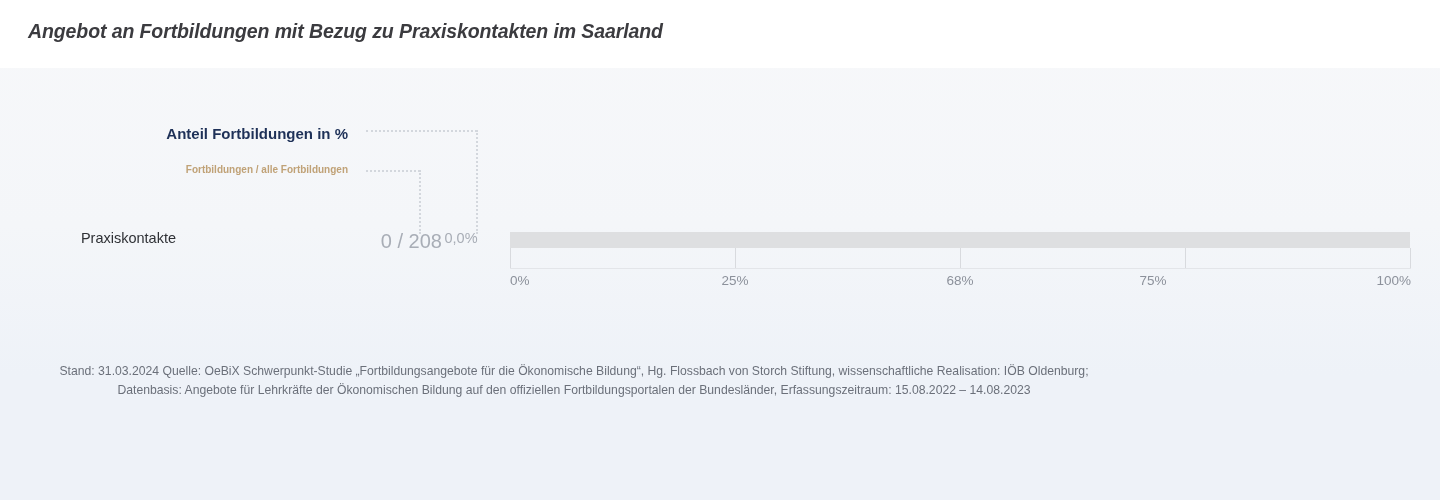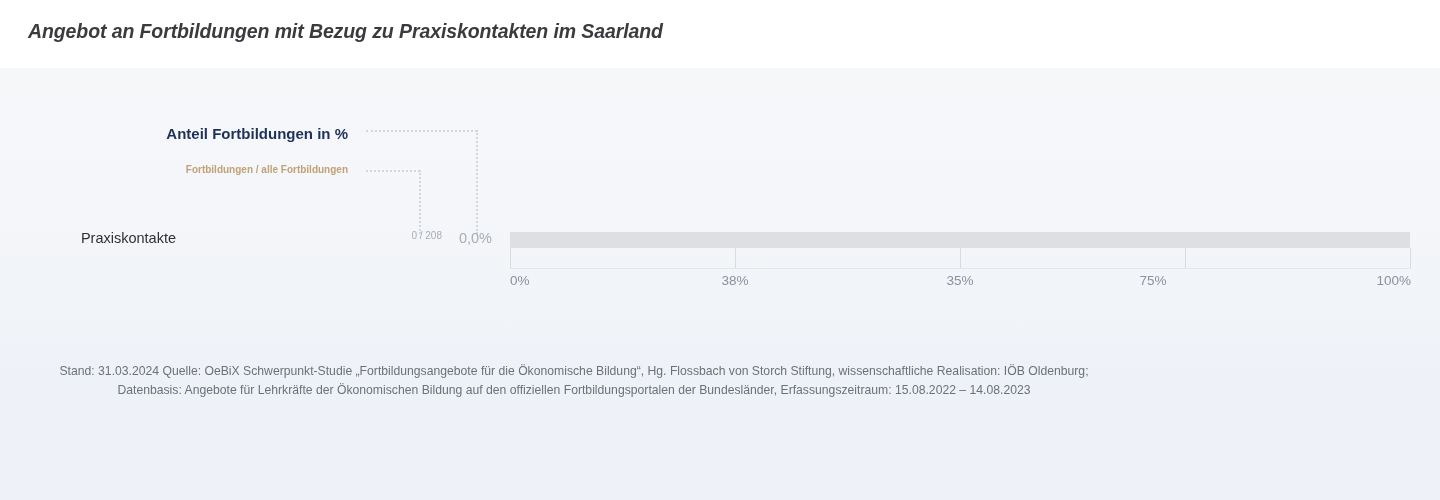--- a/index.html
+++ b/index.html
@@ -122,33 +122,33 @@
     font-size: 14.5px;
     color: #2f3136;
     white-space: nowrap;
     text-align: right;
   }
   .row-ratio {
     position: absolute;
     left: 330px;
     width: 112px;
     top: 5px;
-    font-size: 10px;
+    font-size: 20px;
     color: #a8adb6;
     text-align: right;
     white-space: nowrap;
   }
   .row-pct {
     position: absolute;
     left: 430px;
     width: 62px;
     top: 5px;
     font-size: 14.5px;
     color: #a8adb6;
-    text-align: right;
+    text-align: center;
     white-space: nowrap;
   }
 
   
   .track {
     position: absolute;
     left: 510px;
     top: 7px;
     width: 900px;
     height: 16px;
@@ -244,22 +244,22 @@
 
     <div class="axis">
       <div class="axis-line"></div>
       <div class="tick" style="left:510px"></div>
       <div class="tick" style="left:735px"></div>
       <div class="tick" style="left:960px"></div>
       <div class="tick" style="left:1185px"></div>
       <div class="tick" style="left:1410px"></div>
 
       <div class="tick-label first" style="left:510px">0%</div>
-      <div class="tick-label" style="left:735px">38%</div>
-      <div class="tick-label" style="left:960px">35%</div>
+      <div class="tick-label" style="left:735px">25%</div>
+      <div class="tick-label" style="left:960px">68%</div>
       <div class="tick-label" style="left:1153px">75%</div>
       <div class="tick-label last" style="left:1411px">100%</div>
     </div>
 
   </div>
 
   <div class="footnote">
     <div>Stand: 31.03.2024 Quelle: OeBiX Schwerpunkt-Studie „Fortbildungsangebote für die Ökonomische Bildung“, Hg. Flossbach von Storch Stiftung, wissenschaftliche Realisation: IÖB Oldenburg;</div>
     <div>Datenbasis: Angebote für Lehrkräfte der Ökonomischen Bildung auf den offiziellen Fortbildungsportalen der Bundesländer, Erfassungszeitraum: 15.08.2022 – 14.08.2023</div>
   </div>

